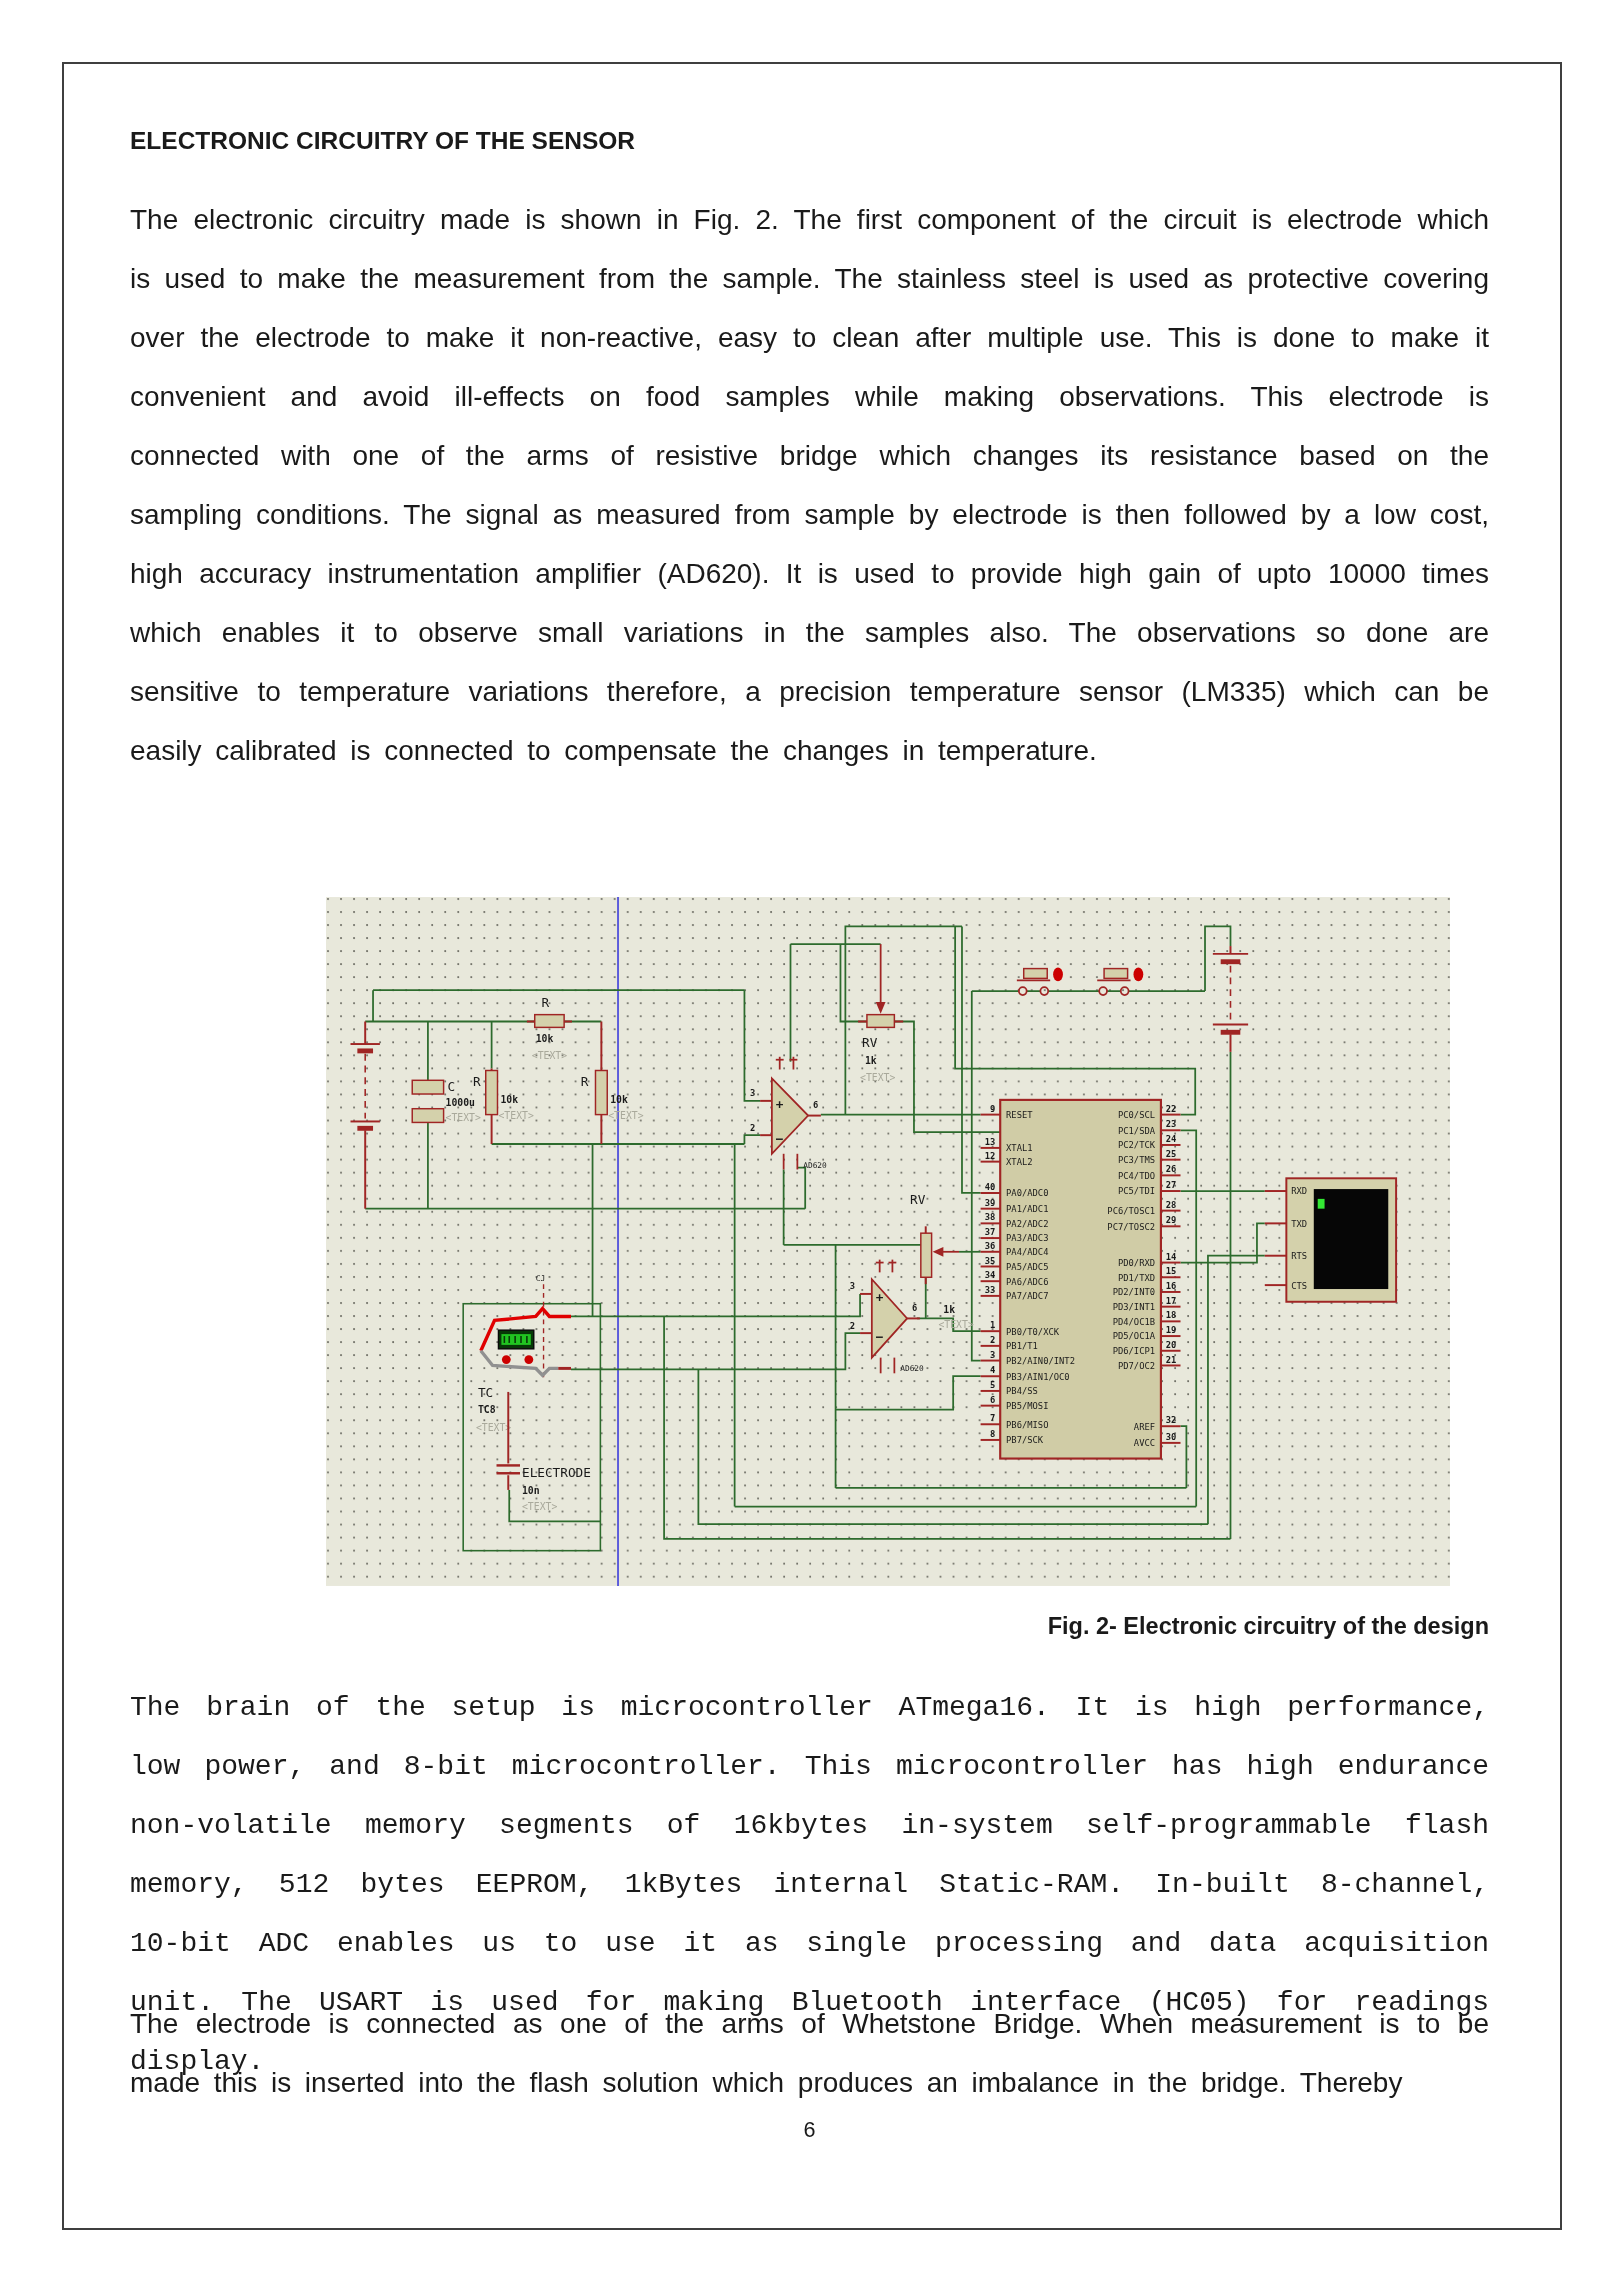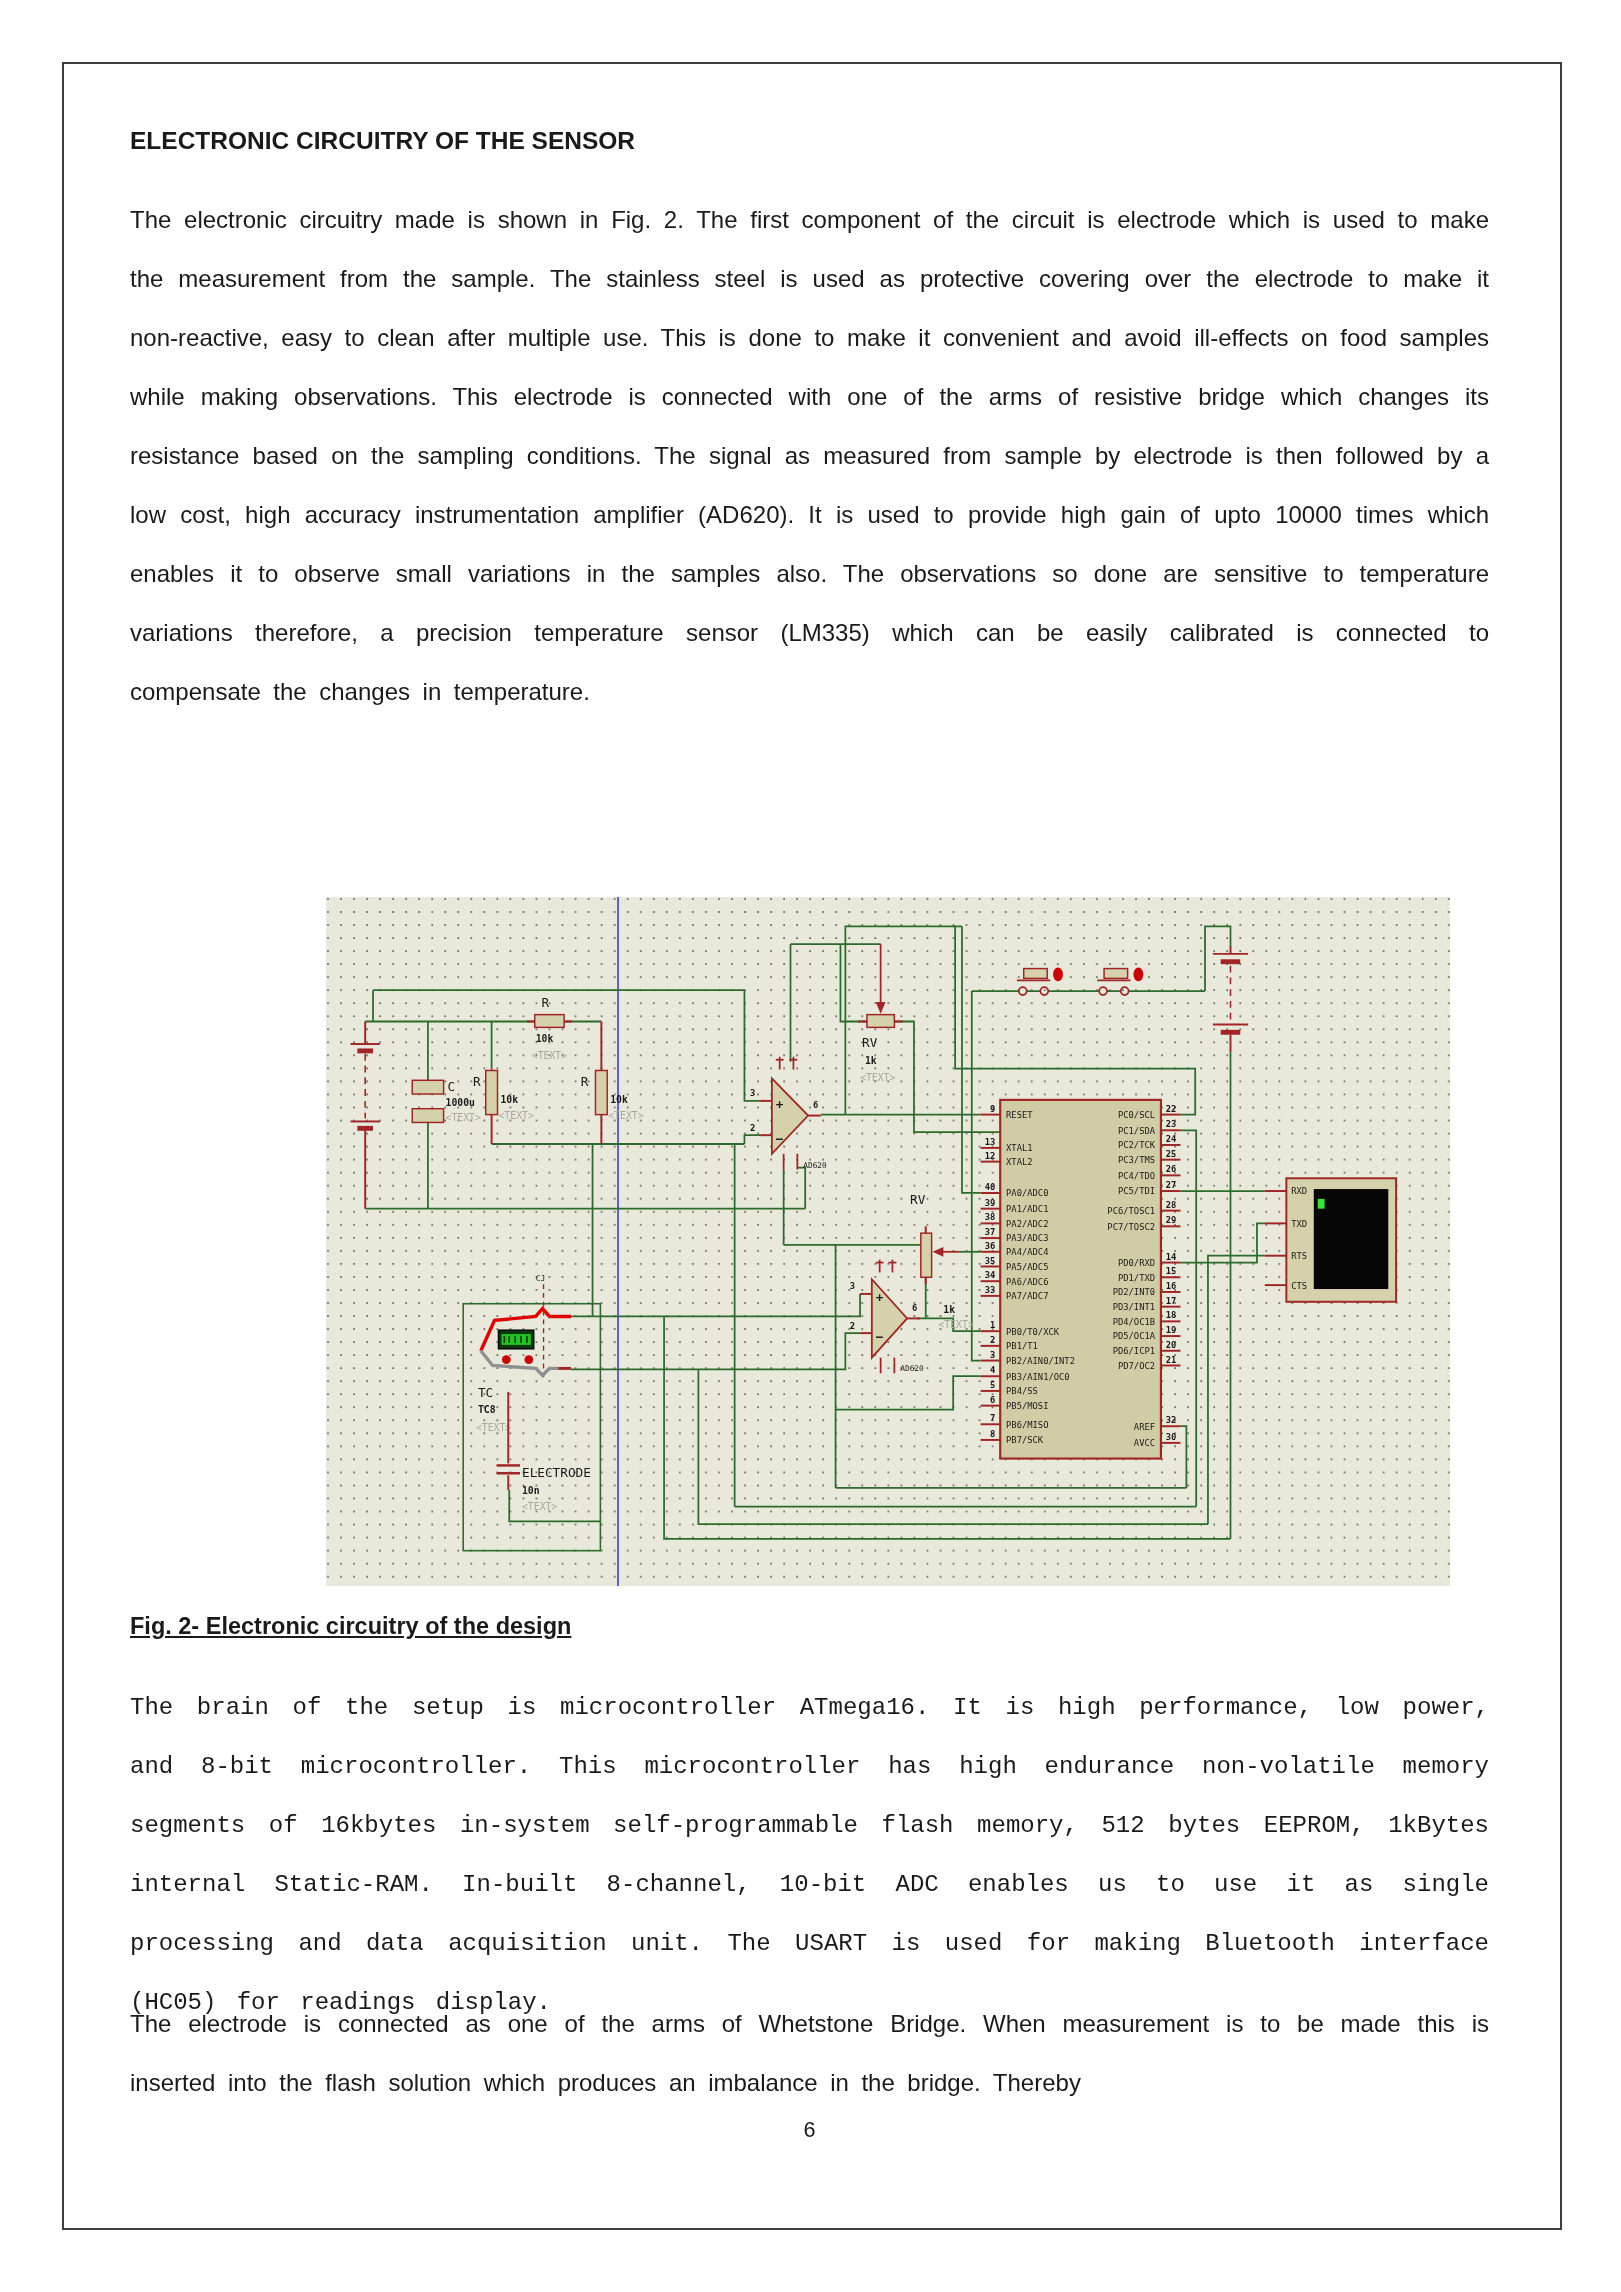--- a/index.html
+++ b/index.html
@@ -2,27 +2,27 @@
 <html><head>
 <meta charset="utf-8">
 <style>
   html,body{margin:0;padding:0;background:#ffffff;}
   .page{position:relative;width:1621px;height:2260px;background:#ffffff;overflow:hidden;
         font-family:"Liberation Sans",sans-serif;color:#1a1a1a;}
   .page-border{position:absolute;left:62px;top:62px;width:1496px;height:2164px;
         border:2px solid #3f3f3f;}
   .heading{position:absolute;left:130px;top:127px;width:1359px;
         font-size:24.5px;font-weight:bold;letter-spacing:0px;}
-  .para{position:absolute;left:130px;width:1359px;font-size:24px;line-height:59px;
+  .para{position:absolute;left:130px;width:1359px;font-size:28px;line-height:59px;
         text-align:justify;word-spacing:5.9px;}
   #para1{top:190px;}
   #para2{top:1678px;font-family:Liberation Mono, monospace;}
   #para3{top:1994px;}
-  .caption{position:absolute;left:130px;top:1613px;width:1359px;text-align:left;
-        font-size:23.5px;font-weight:bold;text-decoration:underline;}
+  .caption{position:absolute;left:130px;top:1613px;width:1359px;text-align:right;
+        font-size:23.5px;font-weight:bold;}
   .pagenum{position:absolute;left:130px;top:2117px;width:1359px;text-align:center;font-size:21.6px;}
   .figure{position:absolute;left:326px;top:897px;width:1124px;height:689px;}
   svg text{font-family:"DejaVu Sans Mono","Liberation Mono",monospace;fill:#1b1b1b;}
   text.ref{font-size:13px;}
   text.val{font-size:10px;font-weight:bold;}
   text.ph{font-size:10px;fill:#a9a99b;}
   text.pin{font-size:9px;}
   text.pnum{font-size:9px;font-weight:bold;}
   text.tiny{font-size:8px;}
 </style>

